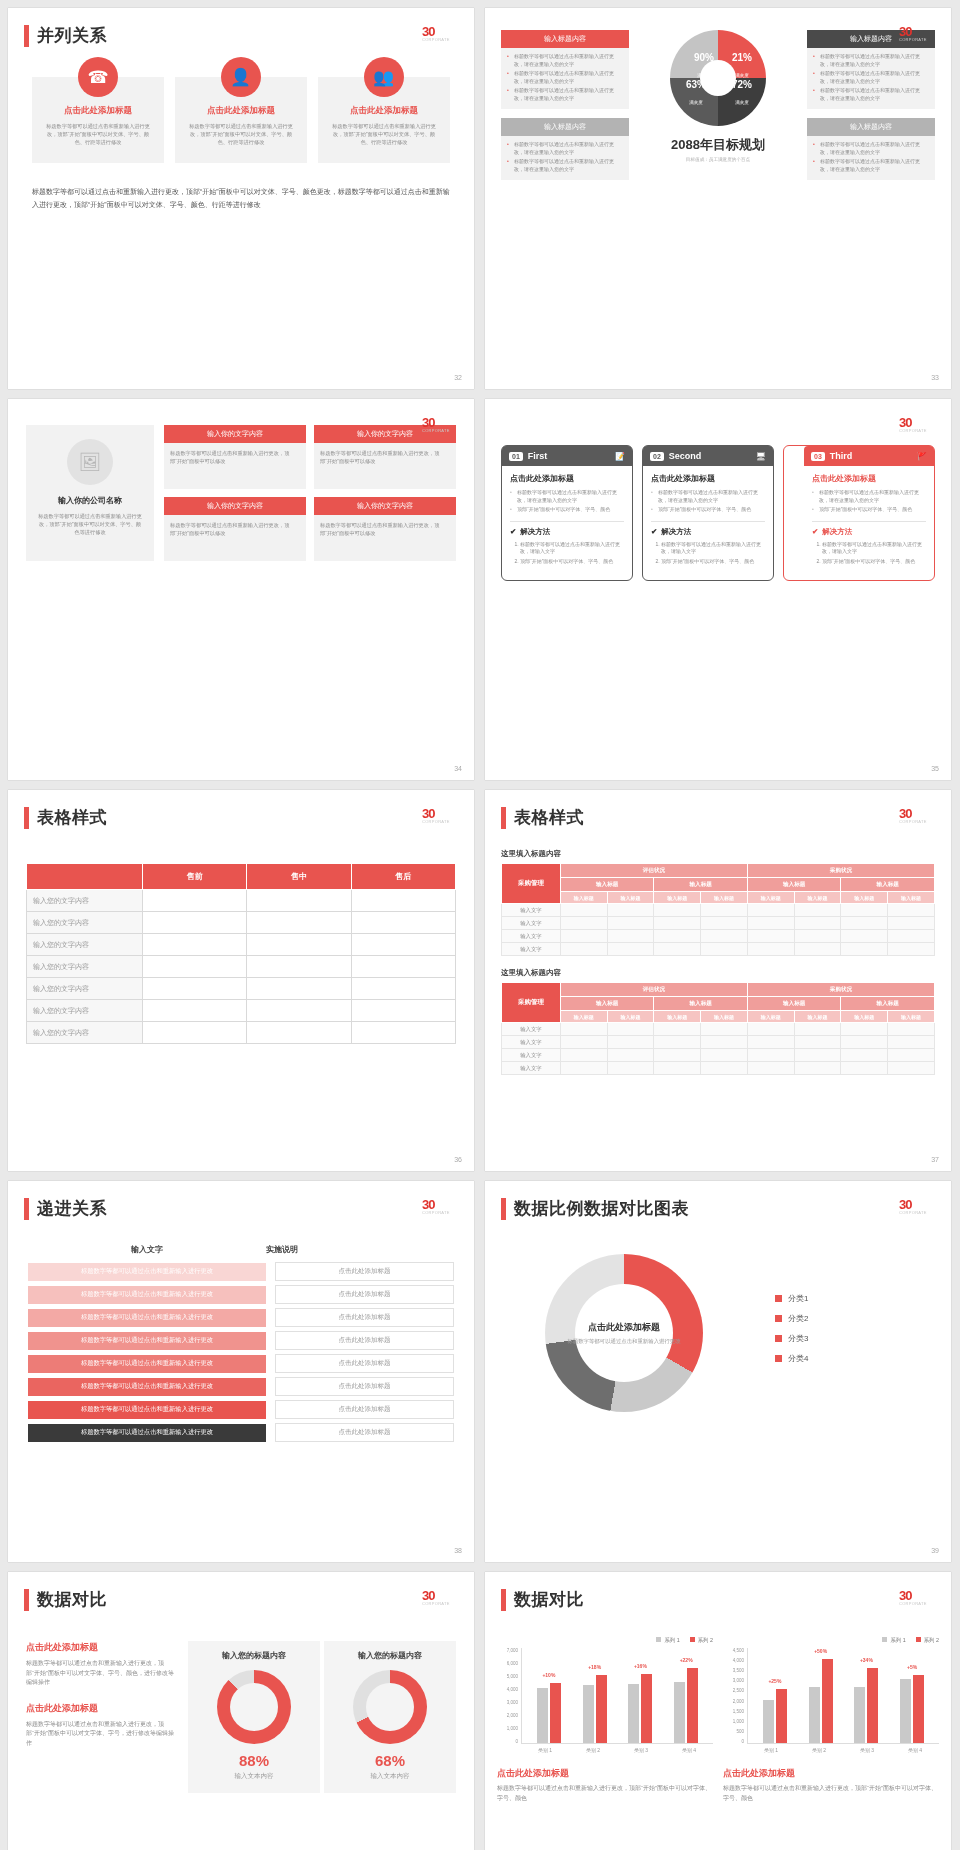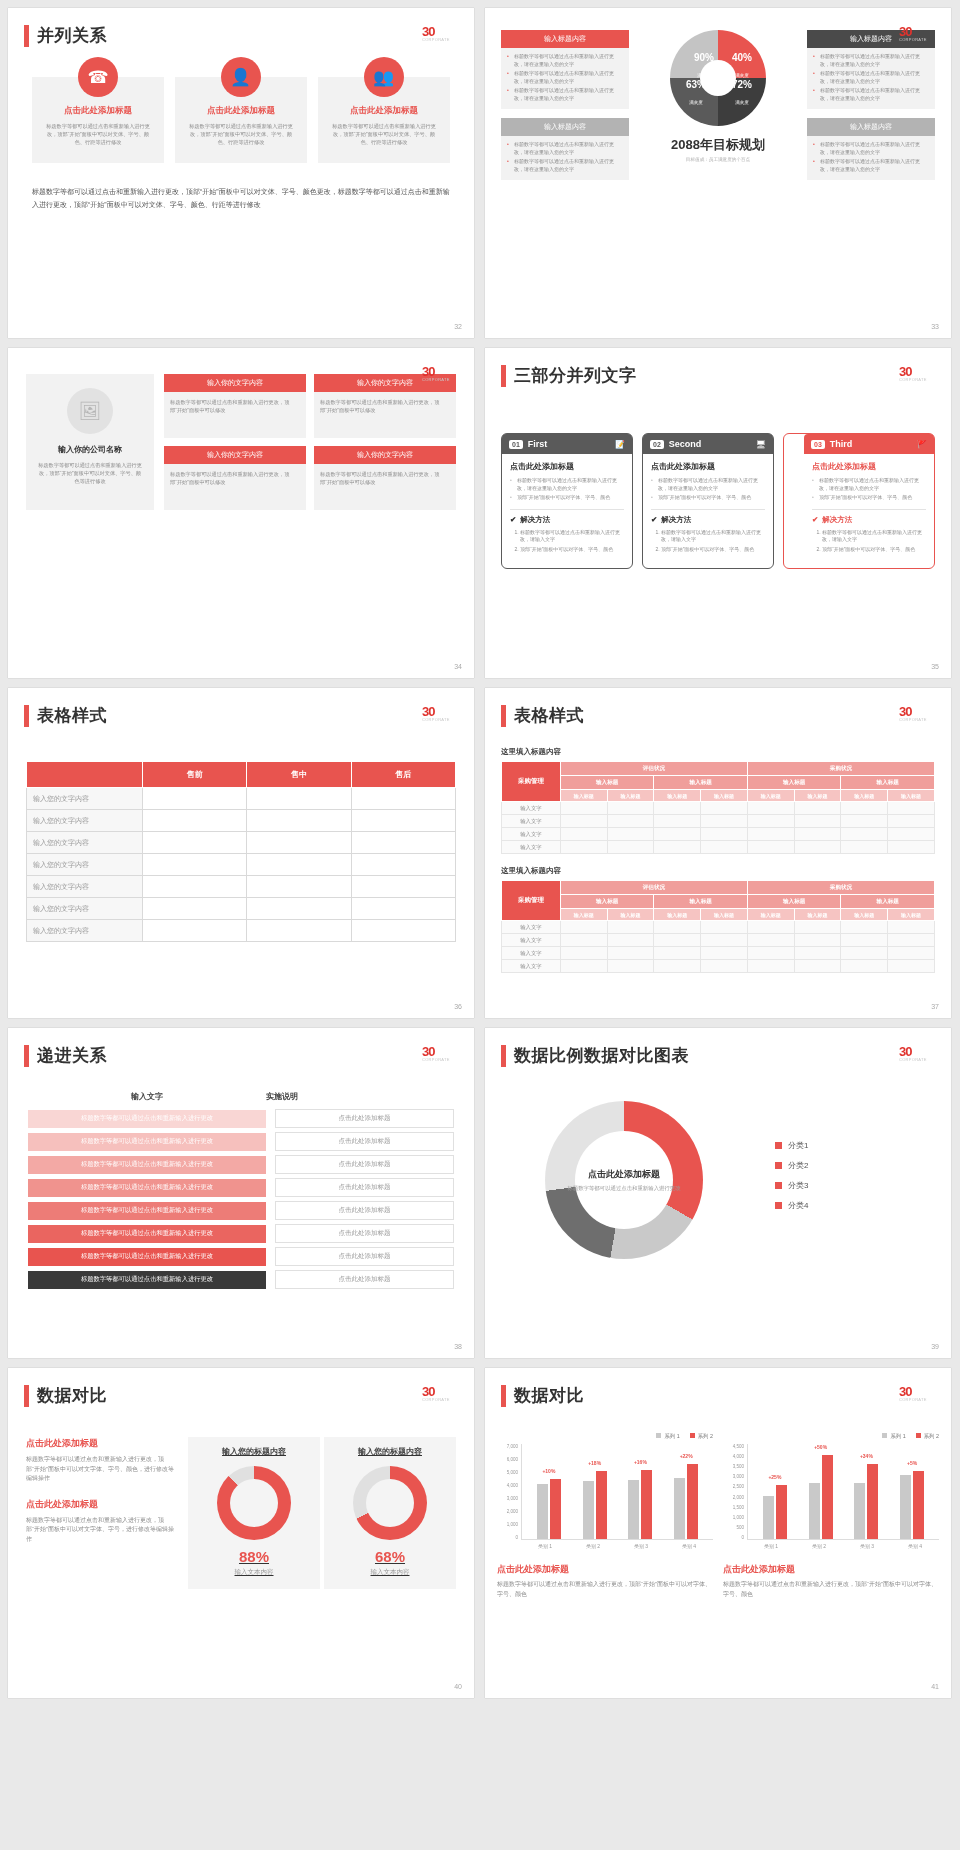--- a/index.html
+++ b/index.html
@@ -7,21 +7,21 @@
   body {
     width: 960px;
     background: #e9e9e9;
     font-family: "Liberation Sans", sans-serif;
     color: #333;
   }
   .deck { display: grid; grid-template-columns: 1fr 1fr; gap: 10px; padding: 8px; }
   .slide {
     background: #fff;
     width: 466px;
-    height: 330px;
+    height: 381px;
     position: relative;
     overflow: hidden;
     box-shadow: 0 0 1px rgba(0,0,0,.25);
   }
   .slide-title { display:flex; align-items:center; gap:8px; margin:16px 0 0 16px; }
   .slide-title .bar { width:5px; height:22px; background:#e8544f; display:block; }
   .slide-title .txt { font-size:17px; font-weight:bold; color:#333; letter-spacing:.5px; }
   .logo { position:absolute; top:18px; right:18px; width:34px; height:22px; }
   .logo .mark { color:#e0332e; font-size:13px; font-weight:bold; letter-spacing:-1px; line-height:11px; }
   .logo .sub { color:#c9c9c9; font-size:4px; letter-spacing:.3px; }
@@ -126,21 +126,21 @@
   .s39-center span { font-size:5.4px; color:#9a9a9a; margin-top:3px; text-align:center; line-height:1.5; }
   .s39-legend { margin-left:26px; }
   .s39-legend div { display:flex; align-items:center; gap:6px; margin-bottom:9px; font-size:8px; color:#555; }
   .s39-legend i { width:7px; height:7px; display:block; }
 
   
   .s40 { display:flex; margin:30px 18px 0; gap:12px; }
   .s40-left { width:150px; }
   .s40-left h5 { margin:0 0 5px; font-size:9px; color:#e8544f; }
   .s40-left p { margin:0 0 14px; }
-  .s40-right { flex:1; display:flex; gap:4px;text-decoration:underline; }
+  .s40-right { flex:1; display:flex; gap:4px; }
   .s40-card { flex:1; background:#f4f4f4; padding:9px 8px 12px; text-align:center; }
   .s40-card h6 { margin:0 0 9px; font-size:8px; color:#444; font-weight:bold; }
   .ring { width:74px; height:74px; border-radius:50%; margin:0 auto 8px; position:relative; }
   .ring:after { content:""; position:absolute; inset:13px; border-radius:50%; background:#f4f4f4; }
   .ring.r88 { background: conic-gradient(#e8544f 0deg 317deg, #e0e0e0 317deg 360deg); }
   .ring.r68 { background: conic-gradient(#e8544f 0deg 245deg, #e0e0e0 245deg 360deg); }
   .s40-pct { font-size:15px; font-weight:bold; color:#e8544f; }
   .s40-cap { font-size:6.5px; color:#9a9a9a; margin-top:3px; }
 
   
@@ -221,21 +221,21 @@
           </div>
         </div>
       </div>
       <div class="s33-mid">
         <div class="s33-donut">
           <div class="s33-pct" style="top:22px;left:24px;">
             <b>90%</b>
             <span>满意度</span>
           </div>
           <div class="s33-pct" style="top:22px;right:14px;">
-            <b>40%</b>
+            <b>21%</b>
             <span>满意度</span>
           </div>
           <div class="s33-pct" style="bottom:18px;left:16px;">
             <b>63%</b>
             <span>满意度</span>
           </div>
           <div class="s33-pct" style="bottom:18px;right:14px;">
             <b>72%</b>
             <span>满意度</span>
           </div>
@@ -295,24 +295,20 @@
         <div class="s34-cell">
           <div class="hd">输入你的文字内容</div>
           <div class="bd tiny">标题数字等都可以通过点击和重新输入进行更改，顶部“开始”面板中可以修改</div>
         </div>
       </div>
     </div>
     <div class="pnum">34</div>
   </div>
 
   <div class="slide">
-    <div class="slide-title">
-      <span class="bar"></span>
-      <span class="txt">三部分并列文字</span>
-    </div>
     <div class="logo">
       <div class="mark">30</div>
       <div class="sub">CORPORATE</div>
     </div>
     <div class="s35">
       <div class="s35-card">
         <div class="s35-hd">
           <span class="s35-num">01</span>
           <span class="en">First</span>
           <span style="margin-left:auto;font-size:8px;">📝</span>

